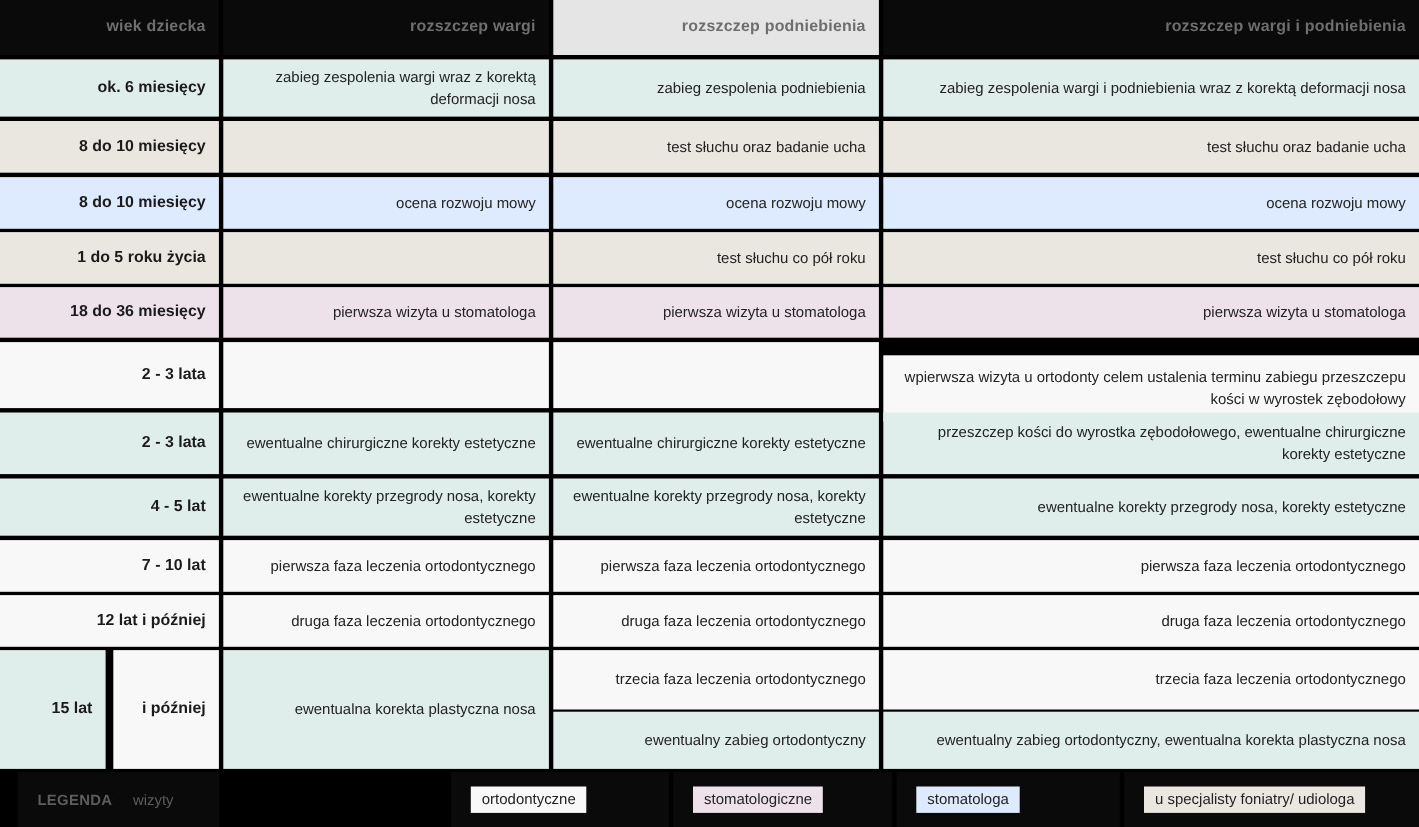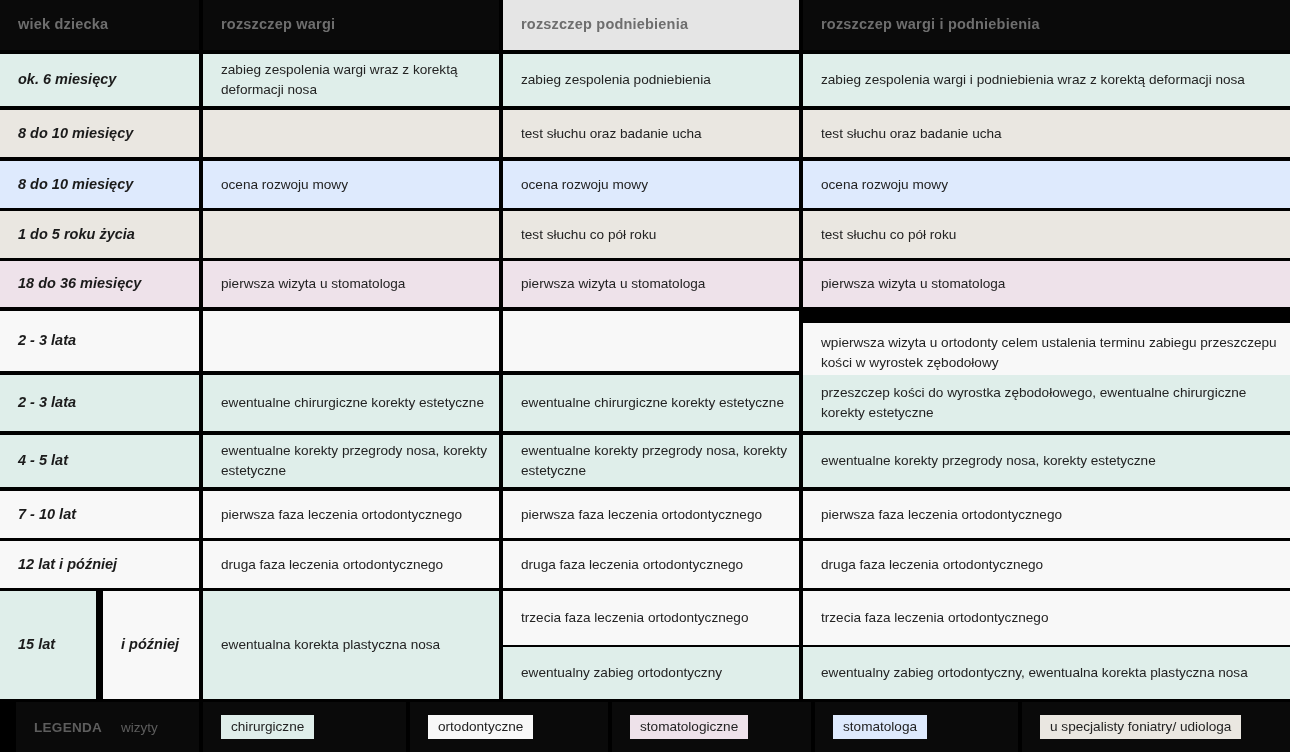--- a/index.html
+++ b/index.html
@@ -7,20 +7,21 @@
     width: 1290px; height: 752px;
     background: #000000;
     font-family: "Liberation Sans", sans-serif;
     overflow: hidden;
   }
   #table-root {
     position: relative;
     width: 1290px;
     height: 648px;
     background: #000000;
+    text-align: right;
   }
   
   .grid {
     position: absolute;
     left: 0; top: 0;
     width: 1290px;
     height: 752px;
   }
   .cell {
     position: absolute;
@@ -42,21 +43,20 @@
     color: #6e6e6e;
     font-weight: bold;
     font-size: 14.5px;
     letter-spacing: 0.2px;
   }
   
   .agecell .cell-inner {
     color: #1b1b1b;
     font-weight: bold;
     font-size: 14.5px;
-    font-style: italic;
   }
   
   .txtcell .cell-inner {
     color: #232323;
     font-weight: normal;
     font-size: 13.6px;
   }
   
   .legend-band {
     position: absolute;
@@ -255,23 +255,20 @@
         <div class="cell-inner">ewentualny zabieg ortodontyczny, ewentualna korekta plastyczna nosa</div>
       </div>
     </div>
   <div class="legend-band" id="legend-band">
       <div class="legend-seg" style="left: 16px; width: 99px;">
         <span class="legend-label">LEGENDA:</span>
       </div>
       <div class="legend-seg" style="left: 103px; width: 96px;">
         <span class="legend-sub">wizyty</span>
       </div>
-      <div class="legend-seg" style="left: 203px; width: 203px;">
-        <span class="legend-chip" style="background: rgb(223, 238, 234);">chirurgiczne</span>
-      </div>
       <div class="legend-seg" style="left: 410px; width: 198px;">
         <span class="legend-chip" style="background: rgb(248, 248, 248);">ortodontyczne</span>
       </div>
       <div class="legend-seg" style="left: 612px; width: 199px;">
         <span class="legend-chip" style="background: rgb(238, 226, 234);">stomatologiczne</span>
       </div>
       <div class="legend-seg" style="left: 815px; width: 203px;">
         <span class="legend-chip" style="background: rgb(222, 234, 253);">stomatologa</span>
       </div>
       <div class="legend-seg" style="left: 1022px; width: 268px;">

